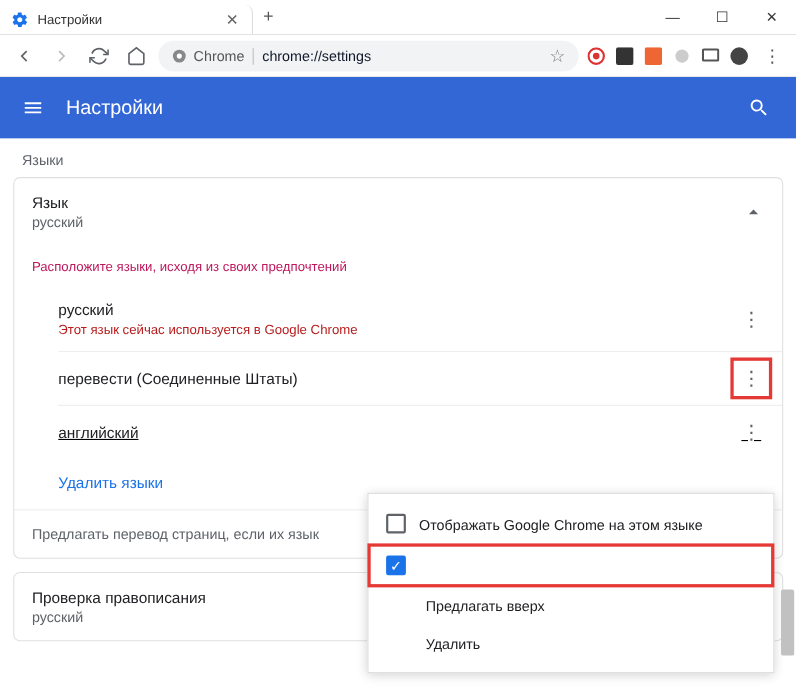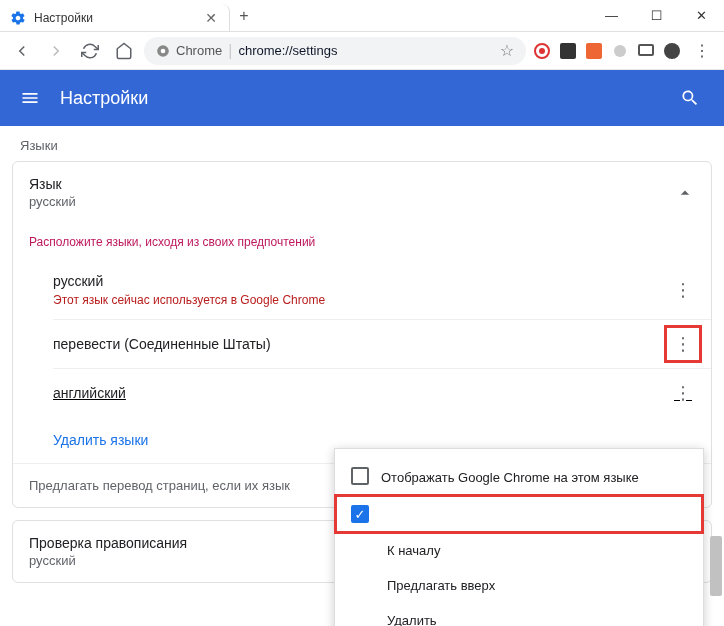--- a/index.html
+++ b/index.html
@@ -222,23 +222,20 @@
 
   <div class="menu-popup">
     <div class="menu-item">
       <span class="cb"></span>
       <span>Отображать Google Chrome на этом языке</span>
     </div>
     <div class="menu-item menu-highlight">
       <span class="cb checked">✓</span>
     </div>
     <div class="menu-item text-only">
-      <span>К началу</span>
-    </div>
-    <div class="menu-item text-only">
       <span>Предлагать вверх</span>
     </div>
     <div class="menu-item text-only">
       <span>Удалить</span>
     </div>
   </div>
 
   <div class="scrollbar-track"></div>
 </div>
 

